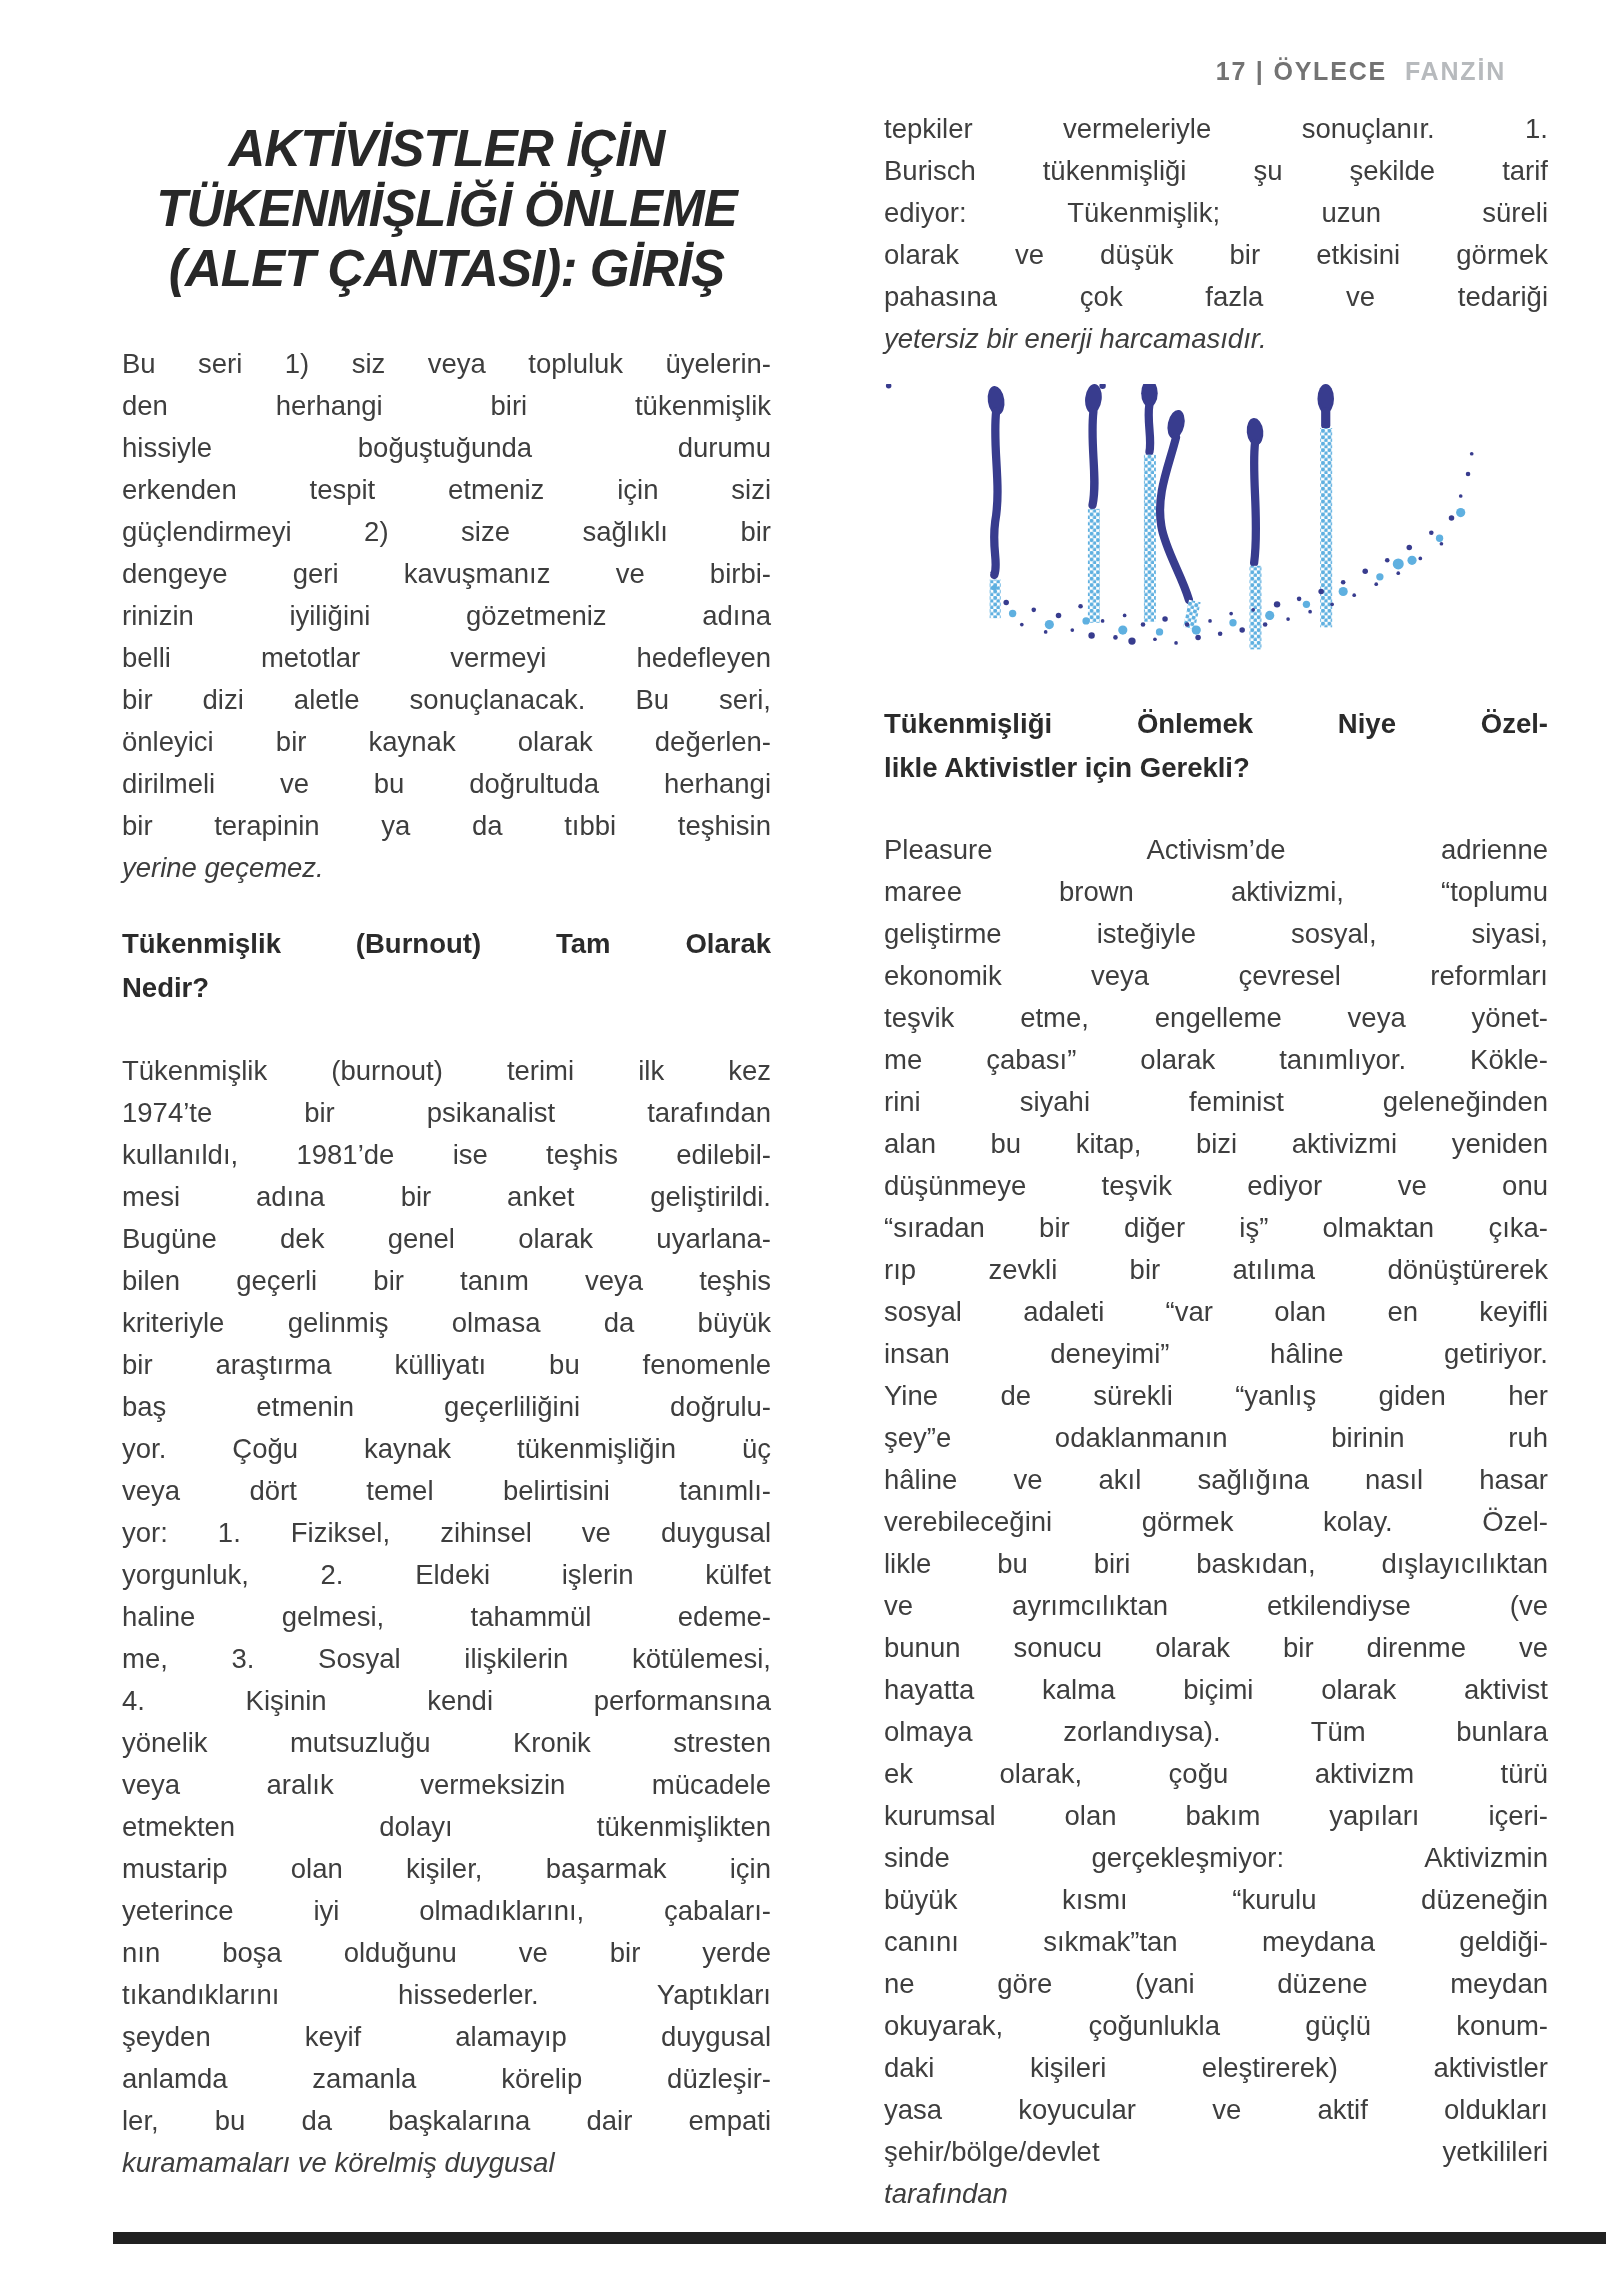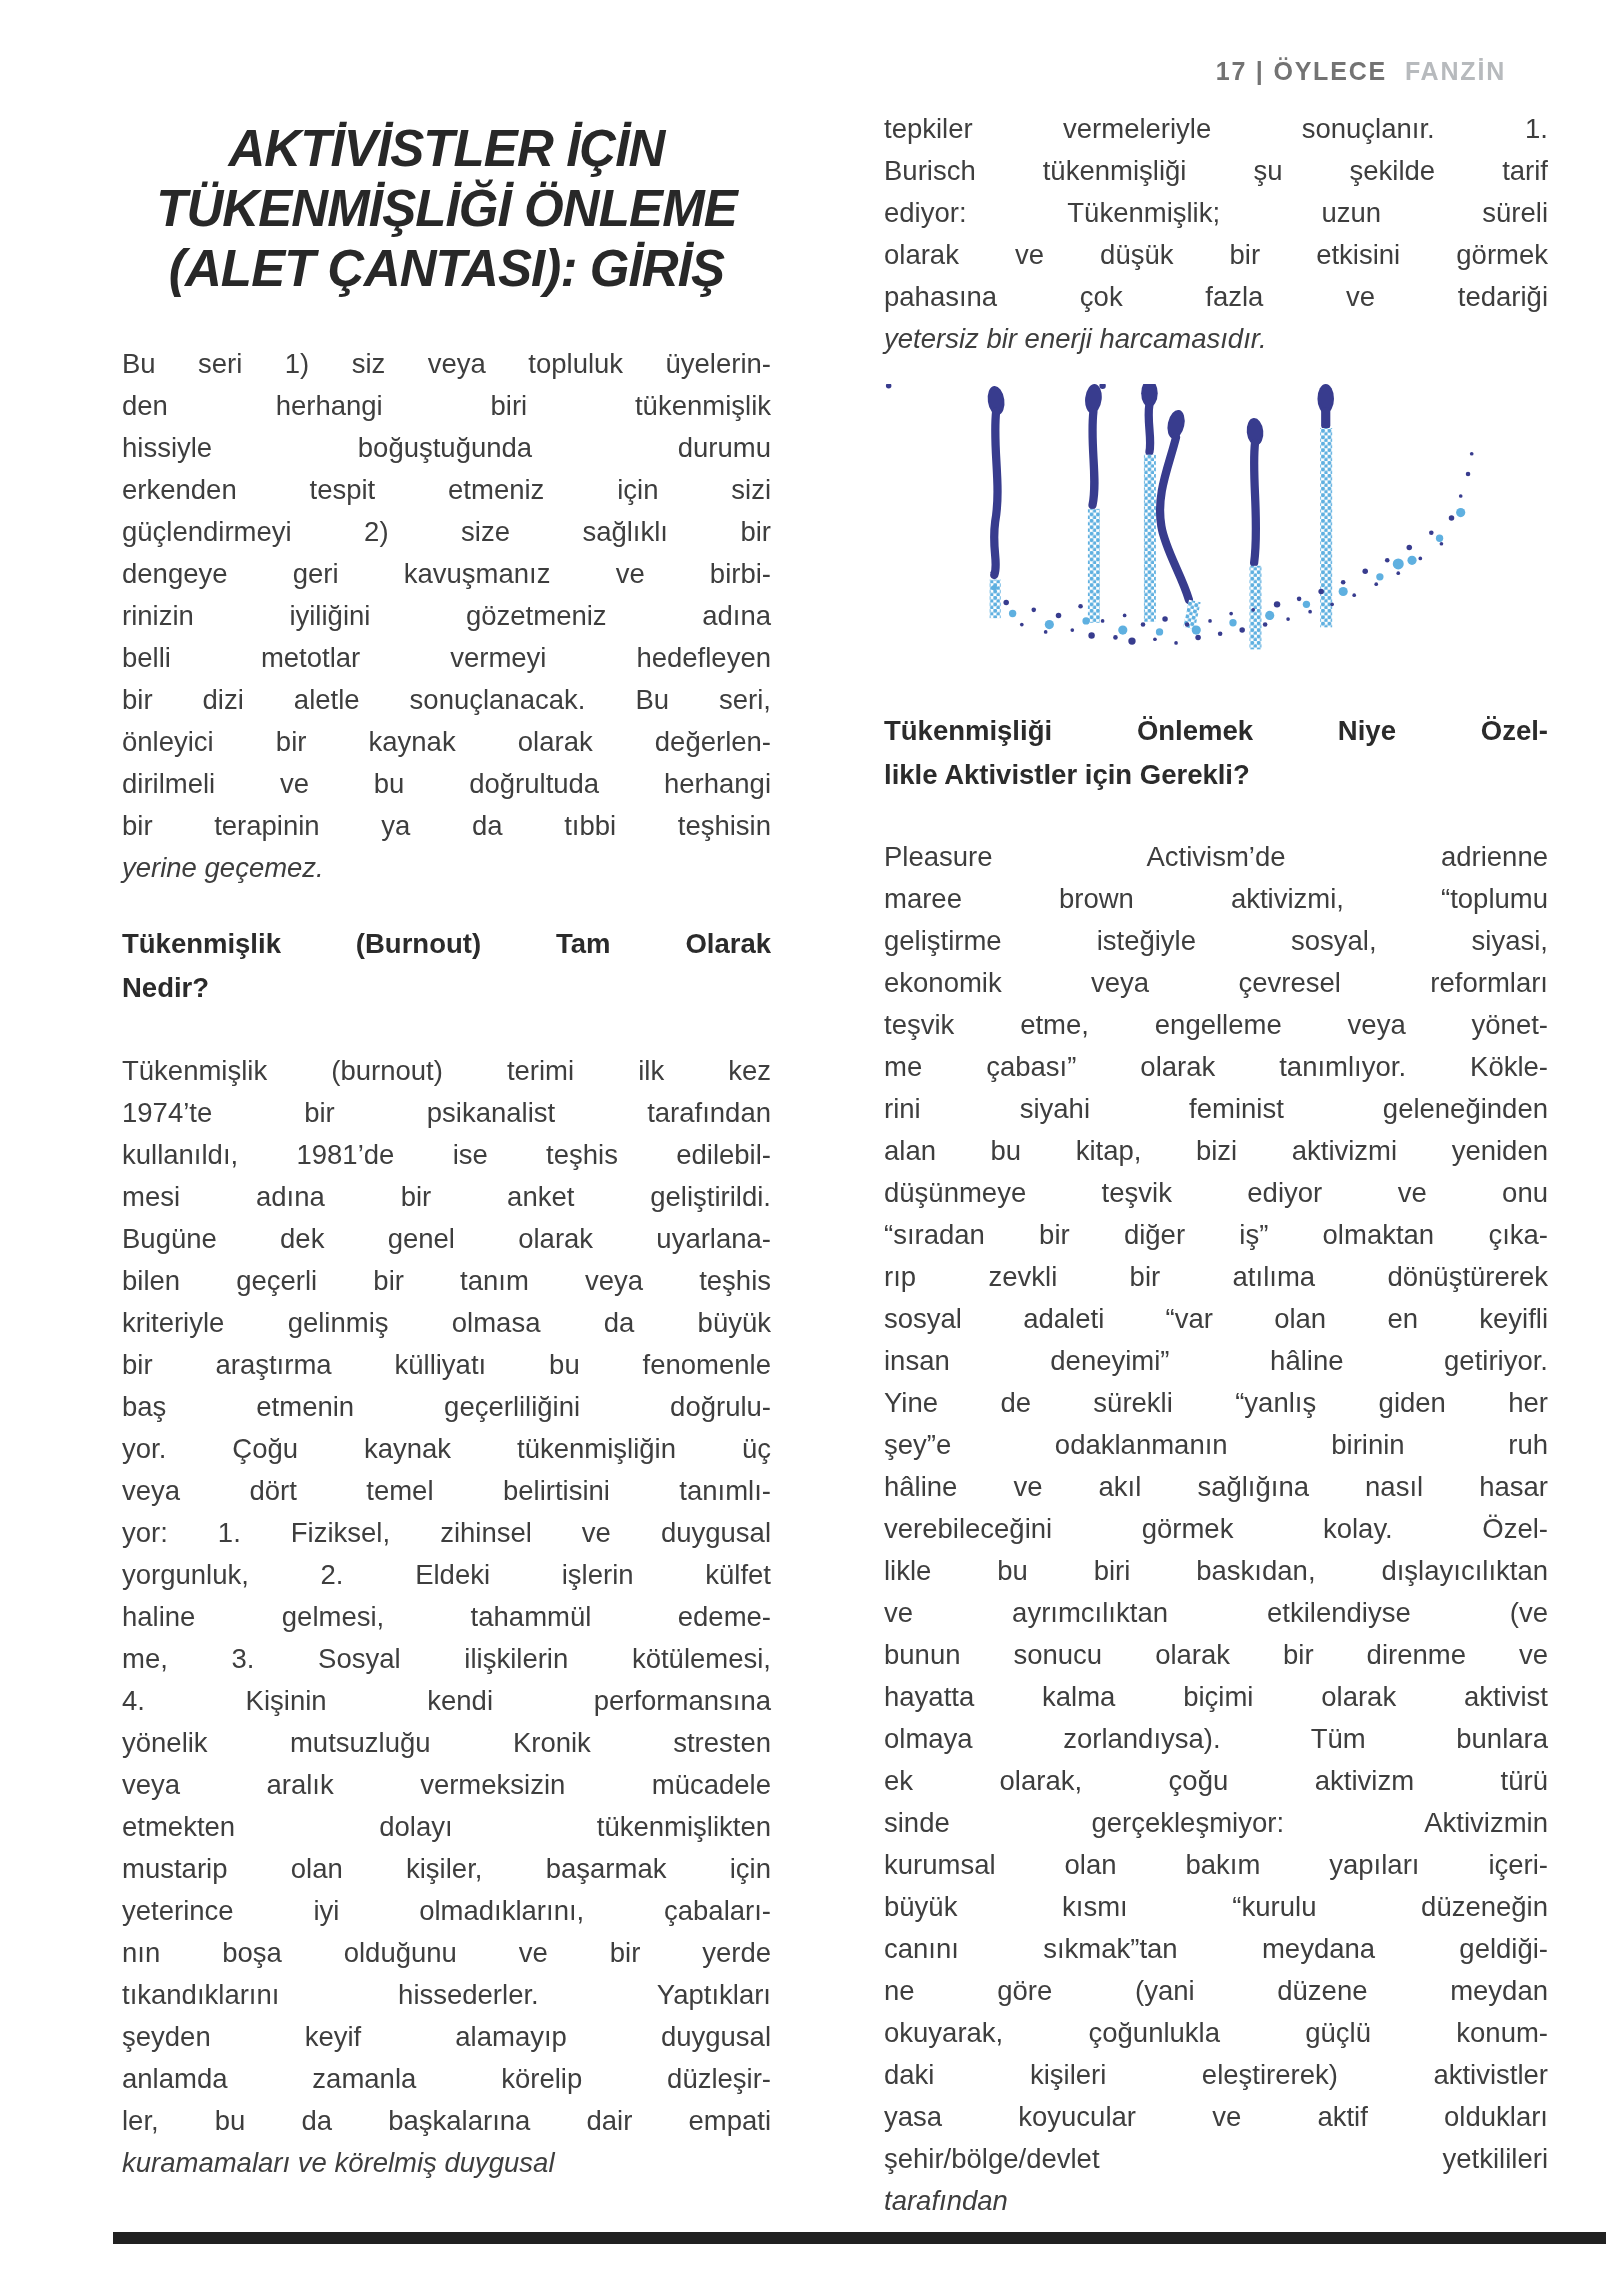--- a/index.html
+++ b/index.html
@@ -27,21 +27,21 @@
          font-size:51px;line-height:60px;letter-spacing:-0.9px;}
   .title .line{text-align:center;font-style:italic;}
   
   .para .line{text-align:justify;text-align-last:justify;}
   .para .line-last{text-align-last:left;font-style:italic;}
   
   .subhead{margin:33px 0 40px 0;color:#2b2b2b;font-weight:700;
            font-size:27.5px;line-height:44px;}
   .subhead .line{text-align:justify;text-align-last:justify;}
   .subhead .line-last{text-align-last:left;}
-  .col-right .subhead{margin:22px 0 39px 0;}
+  .col-right .subhead{margin:15px 0 39px 0;}
   
   .illustration{margin-top:24px;width:664px;height:303px;}
   .illustration svg{display:block;width:100%;height:100%;}
   
   .bottom-bar{
     position:absolute;left:113px;top:2232px;
     width:1493px;height:12px;background:#212121;
   }
 </style>
 </head>
@@ -255,22 +255,22 @@
         <div class="line">Yine de sürekli “yanlış giden her</div>
         <div class="line">şey”e odaklanmanın birinin ruh</div>
         <div class="line">hâline ve akıl sağlığına nasıl hasar</div>
         <div class="line">verebileceğini görmek kolay. Özel-</div>
         <div class="line">likle bu biri baskıdan, dışlayıcılıktan</div>
         <div class="line">ve ayrımcılıktan etkilendiyse (ve</div>
         <div class="line">bunun sonucu olarak bir direnme ve</div>
         <div class="line">hayatta kalma biçimi olarak aktivist</div>
         <div class="line">olmaya zorlandıysa). Tüm bunlara</div>
         <div class="line">ek olarak, çoğu aktivizm türü</div>
+        <div class="line">kurumsal olan bakım yapıları içeri-</div>
         <div class="line">sinde gerçekleşmiyor: Aktivizmin</div>
-        <div class="line">kurumsal olan bakım yapıları içeri-</div>
         <div class="line">büyük kısmı “kurulu düzeneğin</div>
         <div class="line">canını sıkmak”tan meydana geldiği-</div>
         <div class="line">ne göre (yani düzene meydan</div>
         <div class="line">okuyarak, çoğunlukla güçlü konum-</div>
         <div class="line">daki kişileri eleştirerek) aktivistler</div>
         <div class="line">yasa koyucular ve aktif oldukları</div>
         <div class="line">şehir/bölge/devlet yetkilileri</div>
         <div class="line line-last">tarafından</div>
       </div>
   </div>

